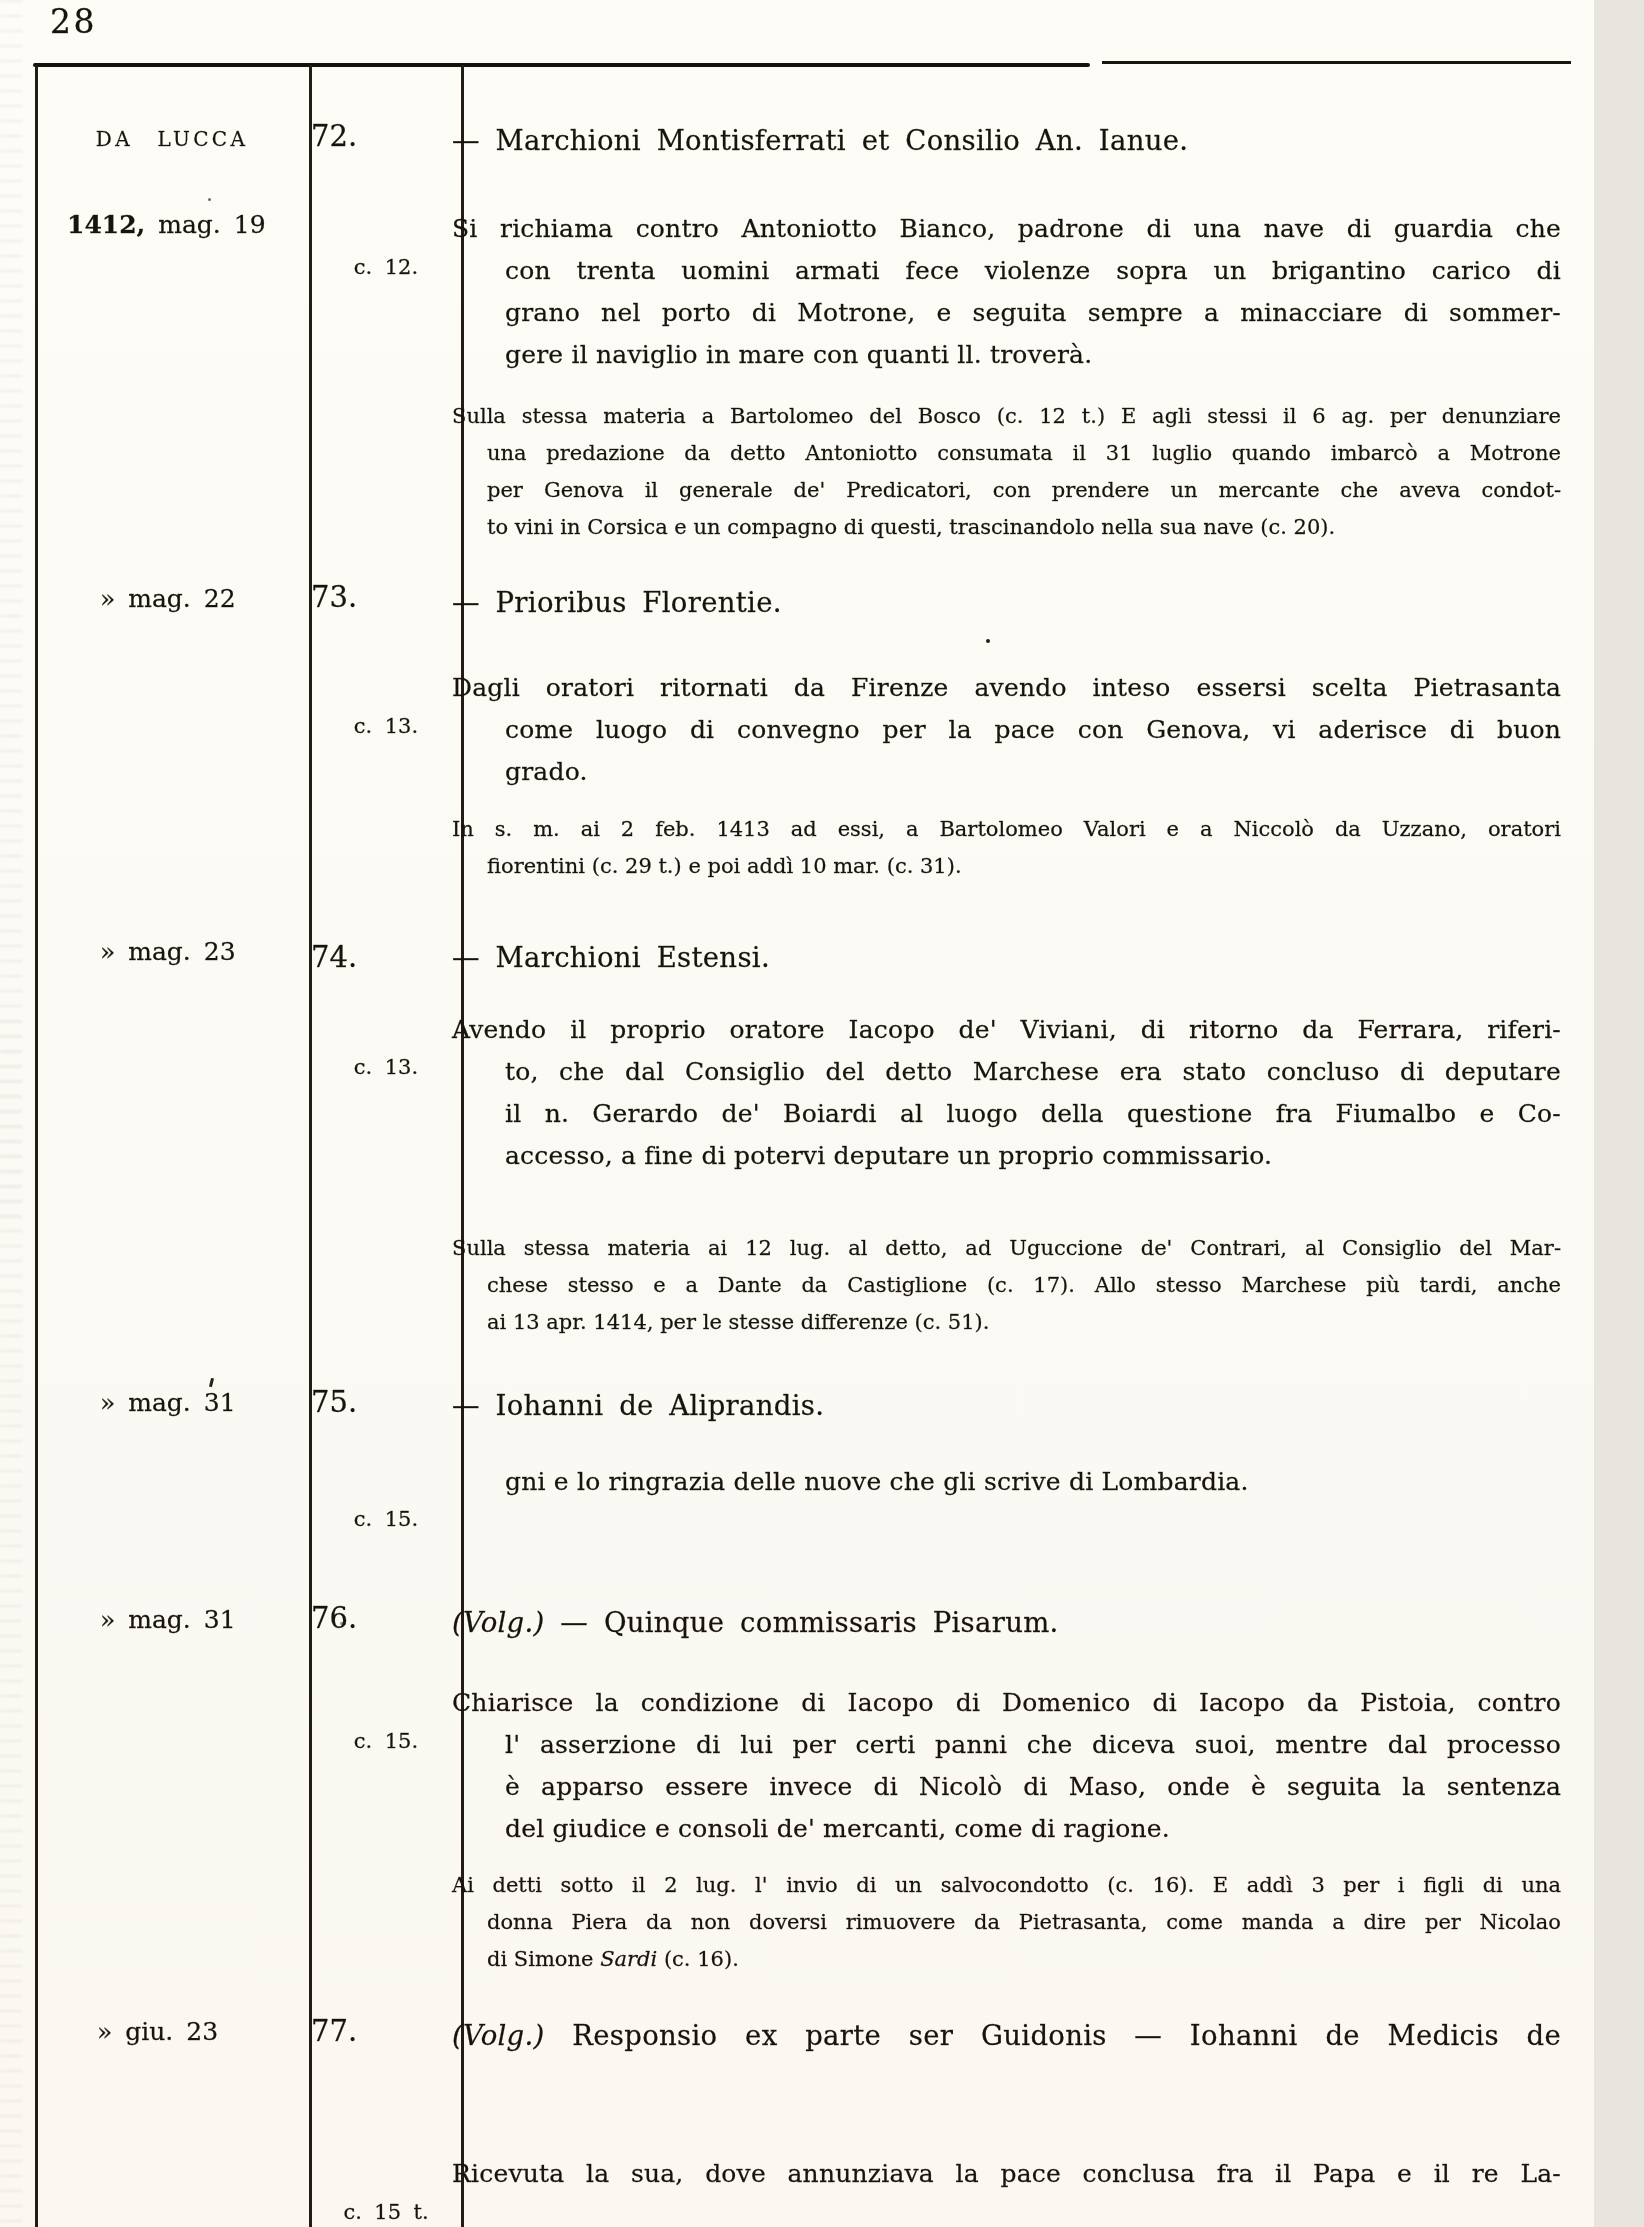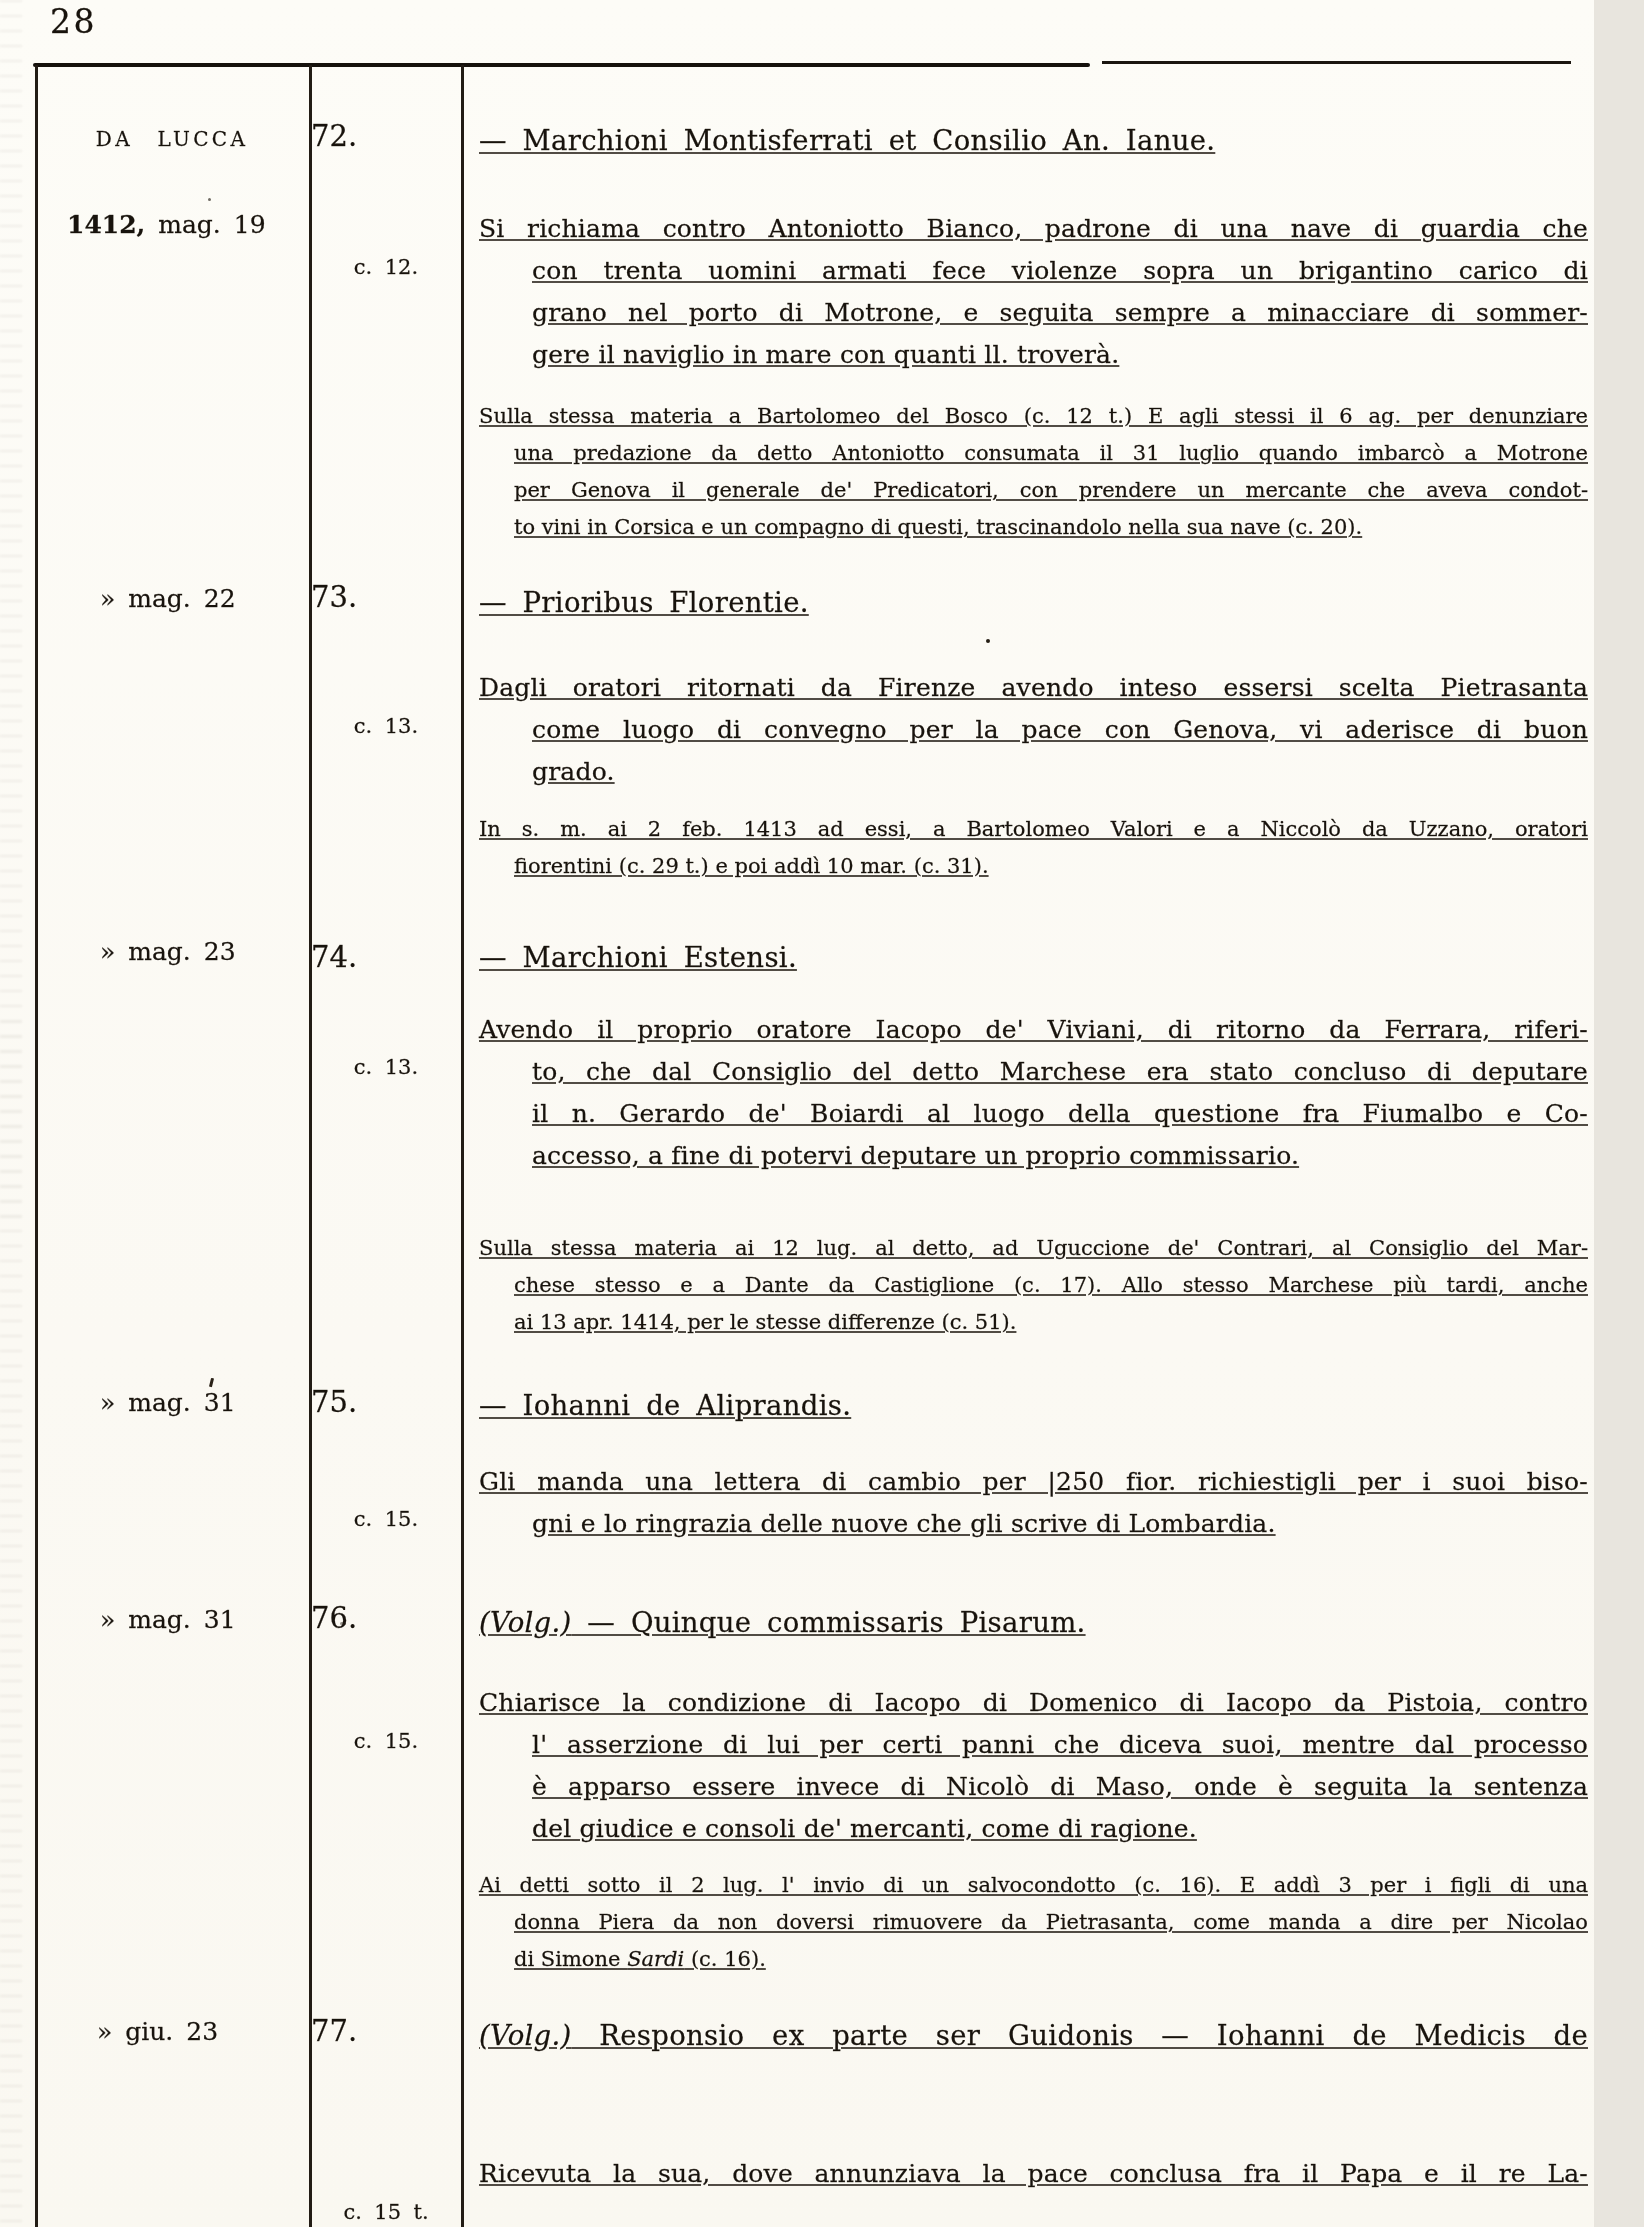--- a/index.html
+++ b/index.html
@@ -18,21 +18,21 @@
   .hr2{position:absolute;left:1102px;top:61px;width:469px;height:2.5px;background:#1a150f;}
   .vrule{position:absolute;top:65px;bottom:0;width:2.5px;background:#221c15;}
   #vr1{left:35px}#vr2{left:309px}#vr3{left:461px}
   .origin{position:absolute;left:35px;width:274px;text-align:center;
     font-size:20px;letter-spacing:3.3px;word-spacing:15px;}
   .date{position:absolute;font-size:25px;word-spacing:5px;white-space:nowrap;}
   .b{font-weight:bold;}
   .it{font-style:italic;}
   .num{position:absolute;left:311px;width:150px;text-align:left;font-size:29px;}
   .folio{position:absolute;left:311px;width:150px;text-align:center;font-size:21px;word-spacing:5.8px;margin-top:40px;}
-  .tx{position:absolute;left:479px;width:1109px;text-decoration:underline;}
+  .tx{position:absolute;left:452px;width:1109px;}
   .heading{font-size:27.5px;word-spacing:6.7px;letter-spacing:0.3px;line-height:46px;}
   .body{font-size:25px;line-height:42px;letter-spacing:0.2px;}
   .note{font-size:21px;line-height:37px;}
   .j{text-align:justify;text-align-last:justify;}
   .ind{padding-left:53px;}
   .nind{padding-left:35px;}
   .speck{position:absolute;background:#241d14;border-radius:50%;}
   .tick{position:absolute;background:#2a2218;width:2.5px;height:9.2px;transform:rotate(14deg);border-radius:0.8px;}
 </style>
 </head>
@@ -100,21 +100,20 @@
       <div class="nind">ai 13 apr. 1414, per le stesse differenze (c. 51).</div>
     </div>
   </section>
 
   <section>
     <div class="date" style="left:100px;top:1388px">» mag. 31</div>
     <div class="num" style="top:1385px">75.</div>
     <div class="tx heading" style="top:1382px">— Iohanni de Aliprandis.</div>
     <div class="folio" style="top:1467px">c. 15.</div>
     <div class="tx body" style="top:1461px">
-      <div class="j">Gli manda una lettera di cambio per |250 fior. richiestigli per i suoi biso-</div>
       <div class="ind">gni e lo ringrazia delle nuove che gli scrive di Lombardia.</div>
     </div>
   </section>
 
   <section>
     <div class="date" style="left:100px;top:1605px">» mag. 31</div>
     <div class="num" style="top:1601px">76.</div>
     <div class="tx heading" style="top:1599px"><span class="it">(Volg.)</span><span> — Quinque commissaris Pisarum.</span></div>
     <div class="folio" style="top:1689px">c. 15.</div>
     <div class="tx body" style="top:1682px">

